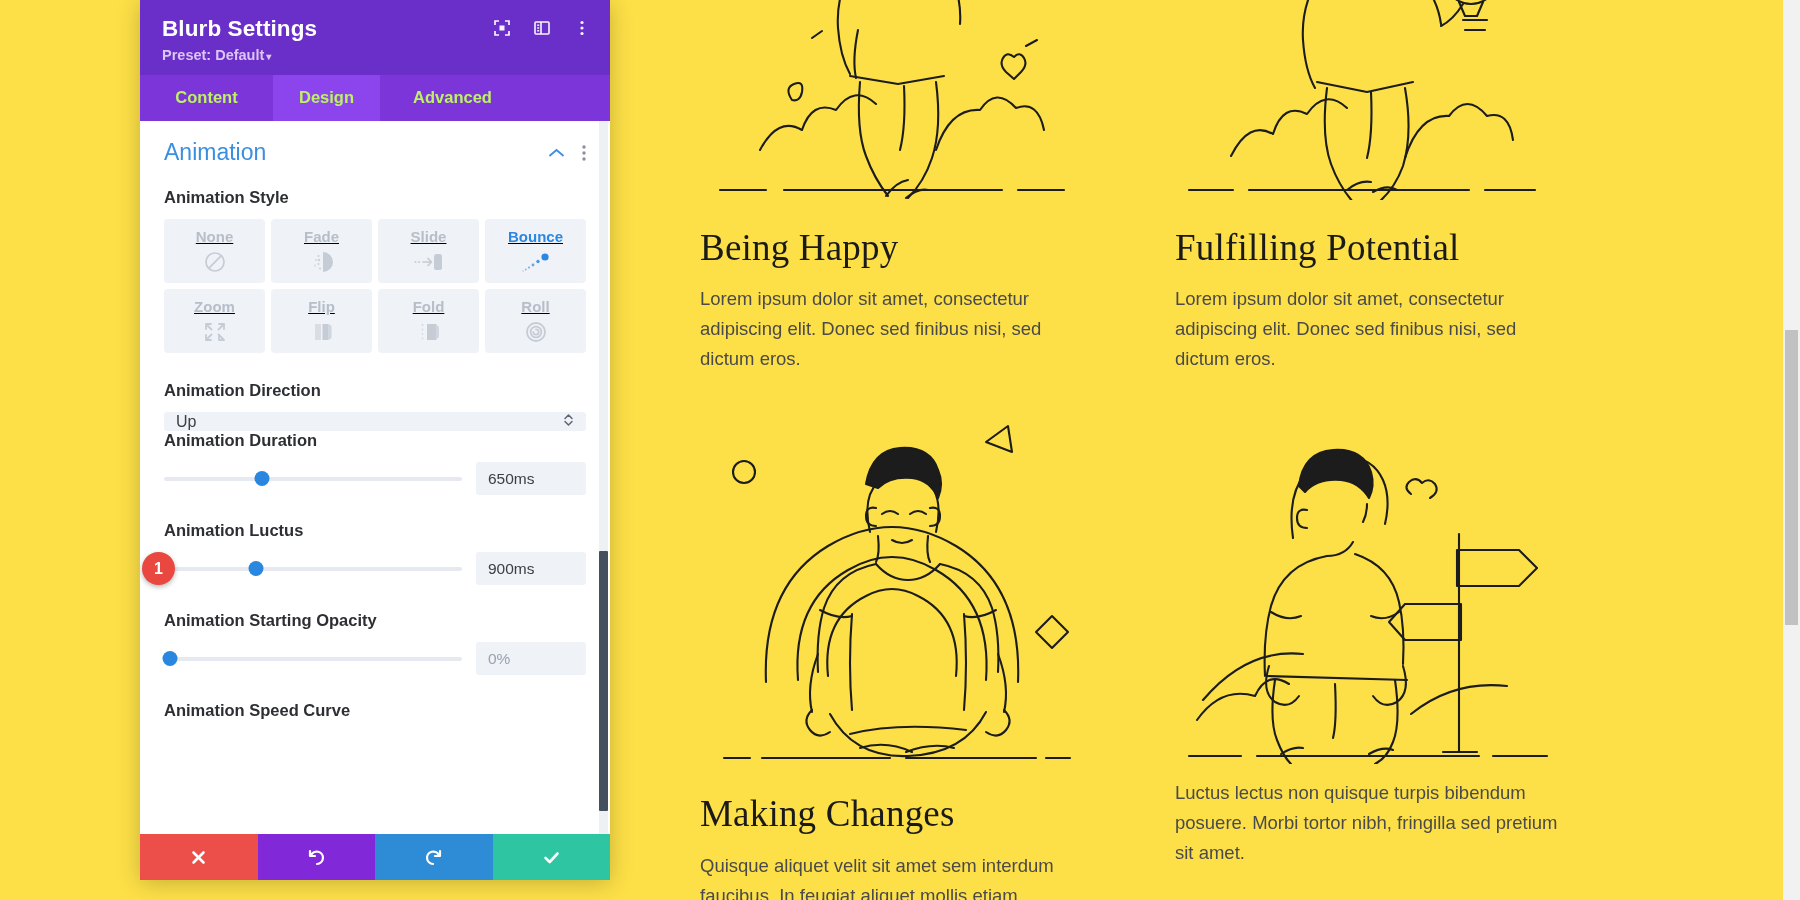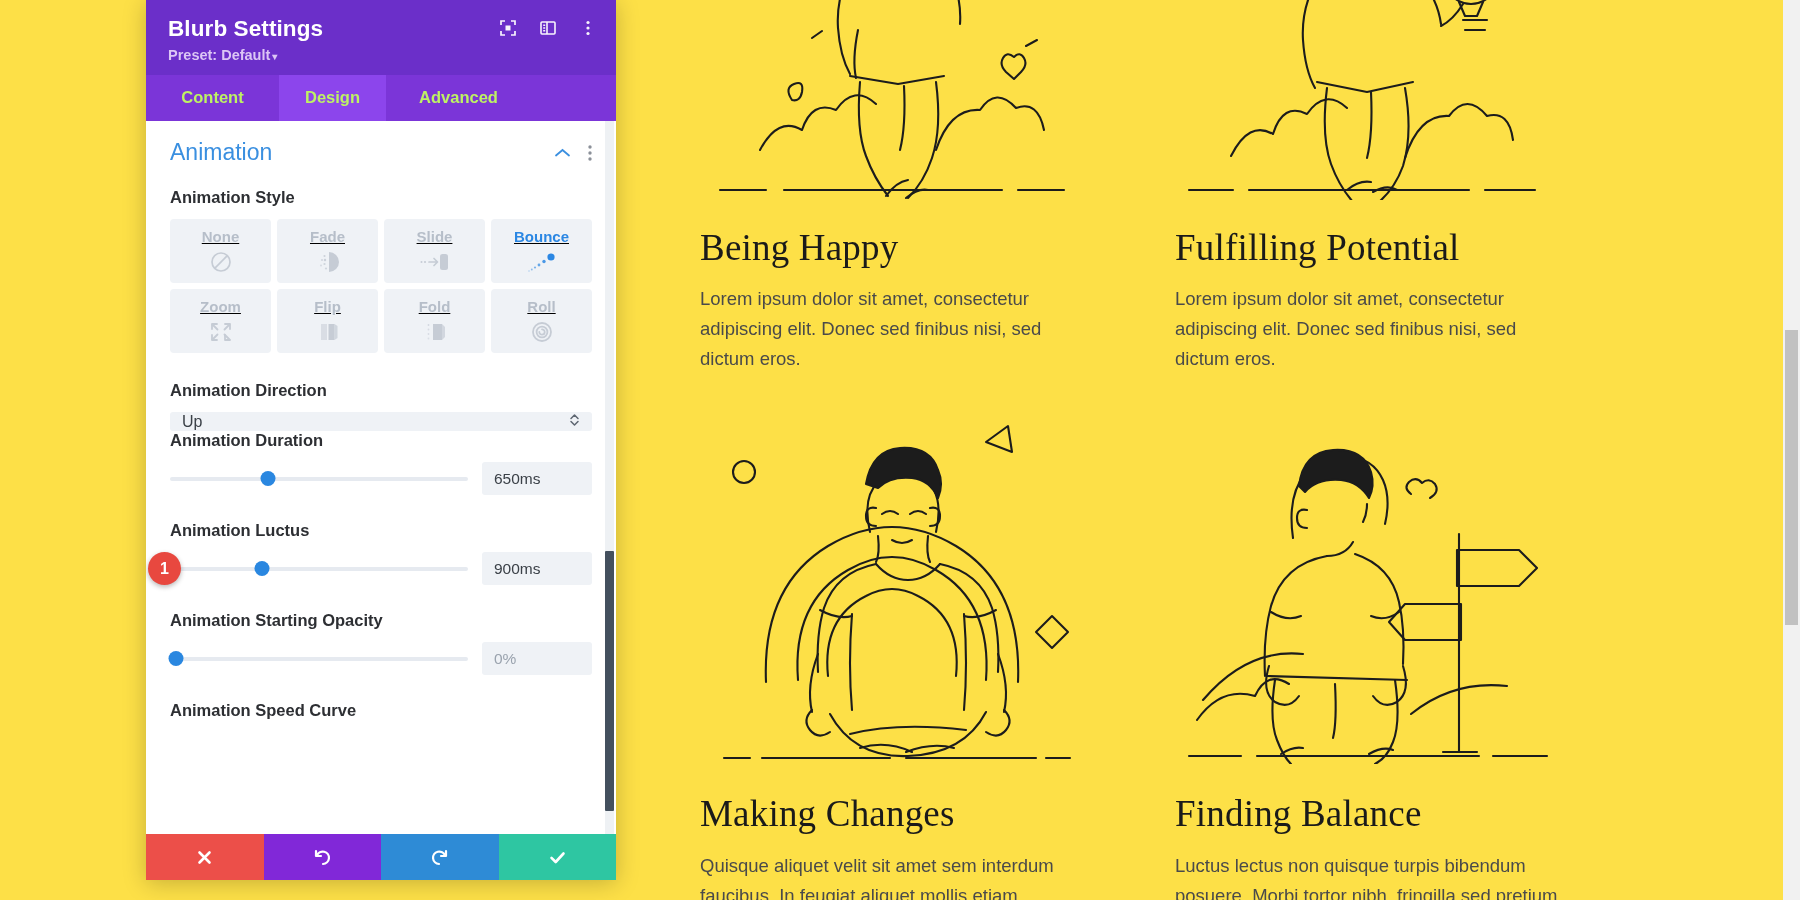--- a/index.html
+++ b/index.html
@@ -53,21 +53,21 @@
     line-height: 1.62;
     color: #4a4a4a;
     margin-top: 14px;
     max-width: 385px;
   }
   .card.row2 h2 { margin-top: 28px; }
 
   
   #modal {
     position: absolute;
-    left: 146px; top: 0px;
+    left: 140px; top: 0px;
     width: 470px;
     height: 880px;
     background: #fff;
     box-shadow: 0 3px 22px rgba(0,0,0,.22);
     display: flex; flex-direction: column;
     z-index: 20;
   }
   .modal-header {
     background: #6b2fc9;
     padding: 16px 22px 12px 22px;
@@ -355,21 +355,20 @@
           <path d="M282 136 h62 l18 18 l-18 18 h-62 z"></path>
           <path d="M286 190 h-56 l-16 18 l16 18 h56 z"></path>
           <path d="M268 338 h34"></path>
           <path d="M28 286 q44 -52 100 -46"></path>
           <path d="M22 306 q24 -34 58 -24 q12 -26 34 -12"></path>
           <path d="M236 300 q42 -34 96 -28"></path>
           <path d="M14 342 h52 M82 342 h222 M318 342 h54"></path>
           <path d="M236 80 q-8 -6 -2 -12 q7 -6 13 1 q7 -6 13 1 q5 8 -5 14"></path>
         </g>
       </svg>
-      <h2>Finding Balance</h2>
       <p>Luctus lectus non quisque turpis bibendum posuere. Morbi tortor nibh, fringilla sed pretium sit amet.</p>
     </div>
 
   </div>
 
   <div class="page-scroll-track">
     <div class="page-scroll-thumb"></div>
   </div>
 </div>
 

